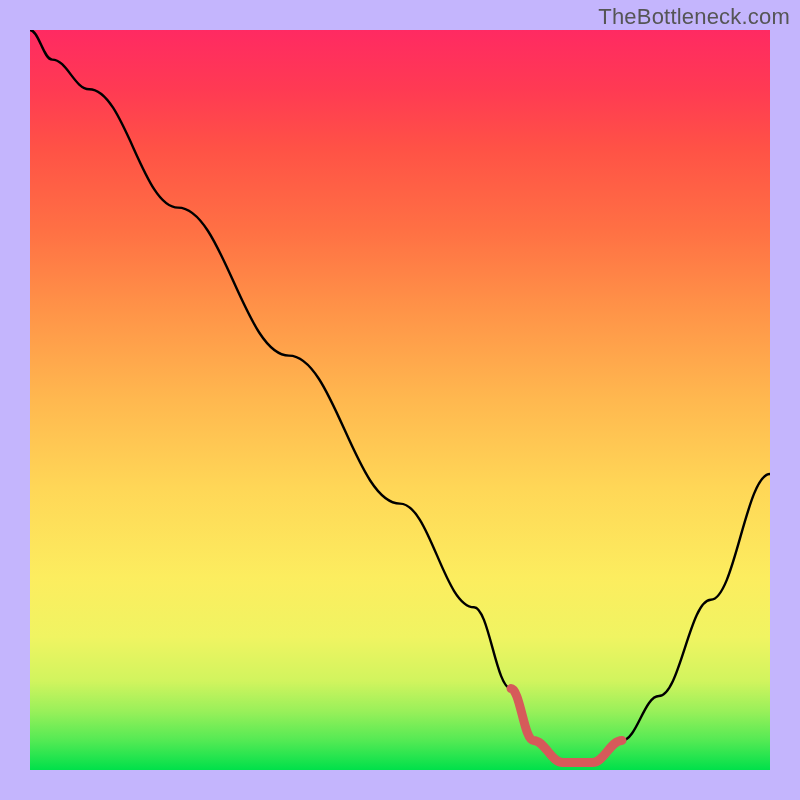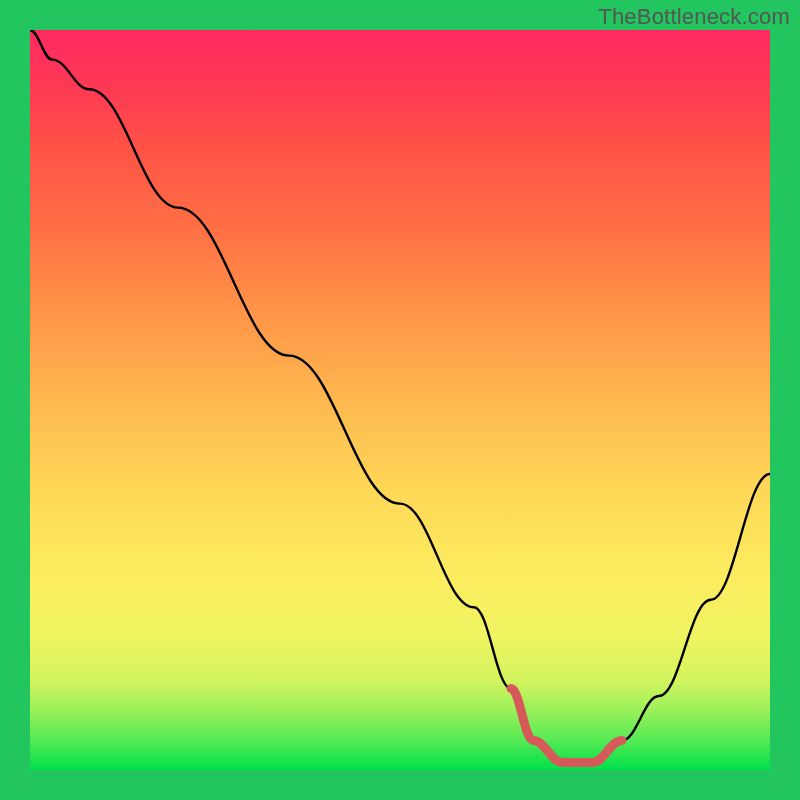--- a/index.html
+++ b/index.html
@@ -1,21 +1,21 @@
 <!DOCTYPE html>
 <html><head>
 <meta charset="utf-8">
 <style>
   * { margin: 0; padding: 0; box-sizing: border-box; }
   html, body { width: 800px; height: 800px; overflow: hidden; background: #000; }
   .frame {
     position: relative;
     width: 800px;
     height: 800px;
-    background: #22c55e;
+    background: #c4b5fd;
   }
   .watermark {
     position: absolute;
     top: 4px;
     right: 10px;
     font-family: Arial, Helvetica, sans-serif;
     font-size: 22px;
     color: #555;
     font-weight: 500;
     letter-spacing: 0.2px;

